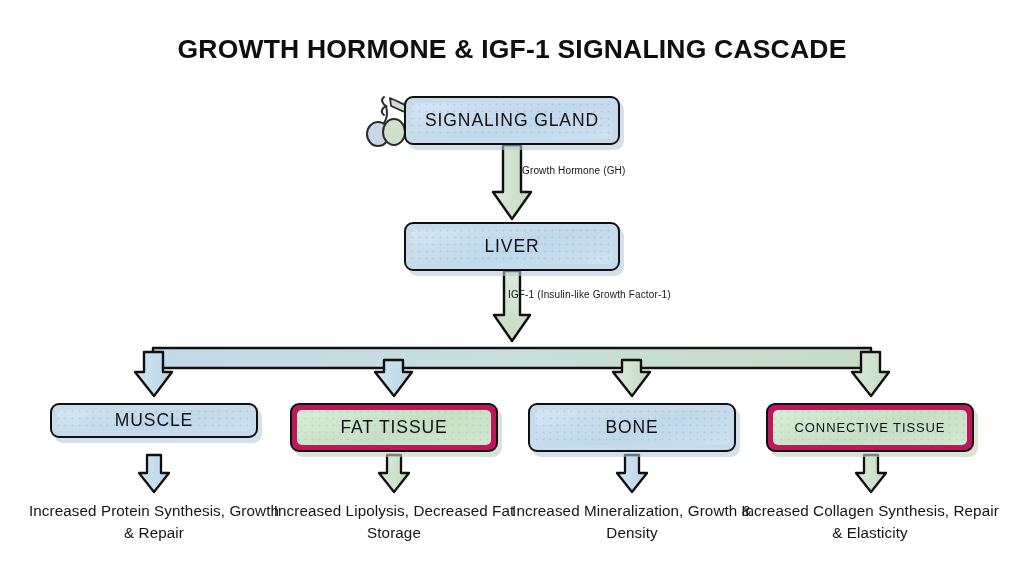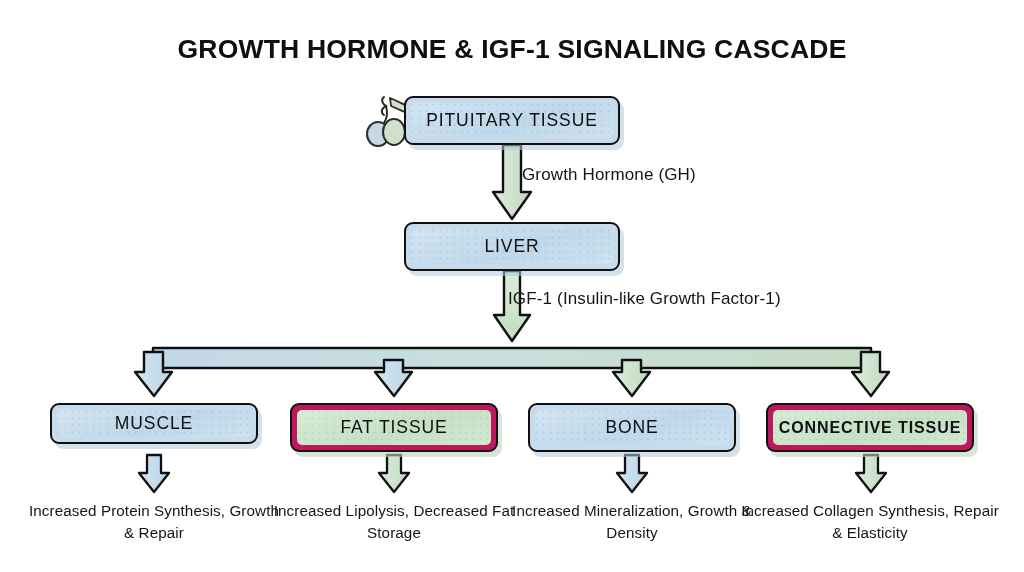--- a/index.html
+++ b/index.html
@@ -92,38 +92,38 @@
       radial-gradient(circle at 1.5px 1.5px, rgba(130,175,130,0.26) 0.9px, rgba(0,0,0,0) 1.1px) 0 0 / 7px 7px,
       linear-gradient(160deg, #d7ecd6 0%, #c6e0c5 55%, #d2e8d1 100%);
   }
   .node.green {
     box-shadow: 4px 5px 0 rgba(186,212,186,0.6);
   }
 
   
   #node-pituitary { left: 404px; top: 96px;  width: 216px; height: 49px; }
   #node-liver     { left: 404px; top: 222px; width: 216px; height: 49px; }
-  #node-muscle       { left: 50px;  top: 403px; width: 208px; height: 41px; }
+  #node-muscle       { left: 50px;  top: 403px; width: 208px; height: 35px; }
   #node-fat          { left: 290px; top: 403px; width: 208px; height: 49px; }
   #node-bone         { left: 528px; top: 403px; width: 208px; height: 49px; }
-  #node-connective   { left: 766px; top: 403px; width: 208px; height: 49px; font-size: 16px; font-weight: bold; }
+  #node-connective   { left: 766px; top: 403px; width: 208px; height: 49px; font-size: 13px; }
 
   
   #gland-icon {
     position: absolute;
     left: 360px;
     top: 92px;
     width: 62px;
     height: 58px;
   }
 
   
   .edge-label {
     position: absolute;
-    font-size: 17px;
+    font-size: 10px;
     color: #151515;
     white-space: nowrap;
     letter-spacing: 0.15px;
   }
   #label-gh   { left: 522px; top: 165px; }
   #label-igf1 { left: 508px; top: 289px; }
 
   
   .outcome {
     position: absolute;
@@ -211,21 +211,21 @@
   <svg id="gland-icon" viewBox="0 0 62 58" xmlns="http://www.w3.org/2000/svg">
     <path d="M30 6 C40 10 46 14 54 17 L52 23 C44 20 38 17 31 14 Z" fill="#cfe0cb" stroke="#2b2b2b" stroke-width="1.8" stroke-linejoin="round"></path>
     <path d="M24 5 C20 8 23 12 26 14 C22 16 20 20 24 23" fill="none" stroke="#2b2b2b" stroke-width="2" stroke-linecap="round"></path>
     <path d="M26 14 C28 22 27 26 24 31" fill="none" stroke="#2b2b2b" stroke-width="2" stroke-linecap="round"></path>
     <ellipse cx="18" cy="42" rx="11" ry="12" fill="#c8d7e2" stroke="#2b2b2b" stroke-width="2"></ellipse>
     <ellipse cx="34" cy="40" rx="11" ry="13" fill="#cfe0cb" stroke="#2b2b2b" stroke-width="2"></ellipse>
   </svg>
 
   <div class="node blue" id="node-pituitary">
     <span class="inner"></span>
-    <span class="label">PITUITARY TISSUE</span>
+    <span class="label">SIGNALING GLAND</span>
   </div>
 
   <div class="node blue" id="node-liver">
     <span class="inner"></span>
     <span class="label">LIVER</span>
   </div>
 
   <div class="node blue" id="node-muscle">
     <span class="inner"></span>
     <span class="label">MUSCLE</span>

